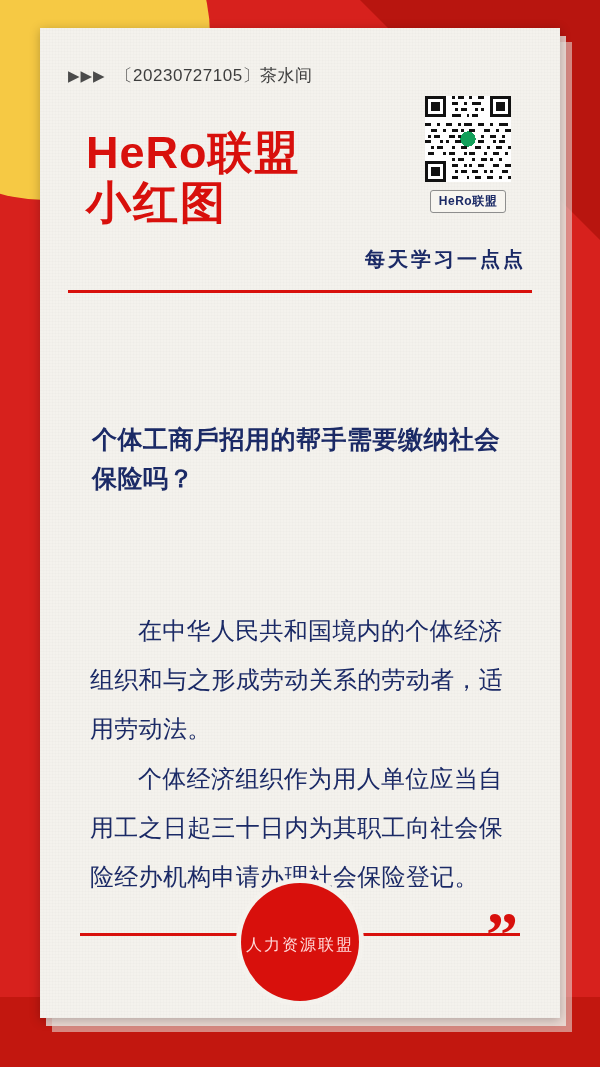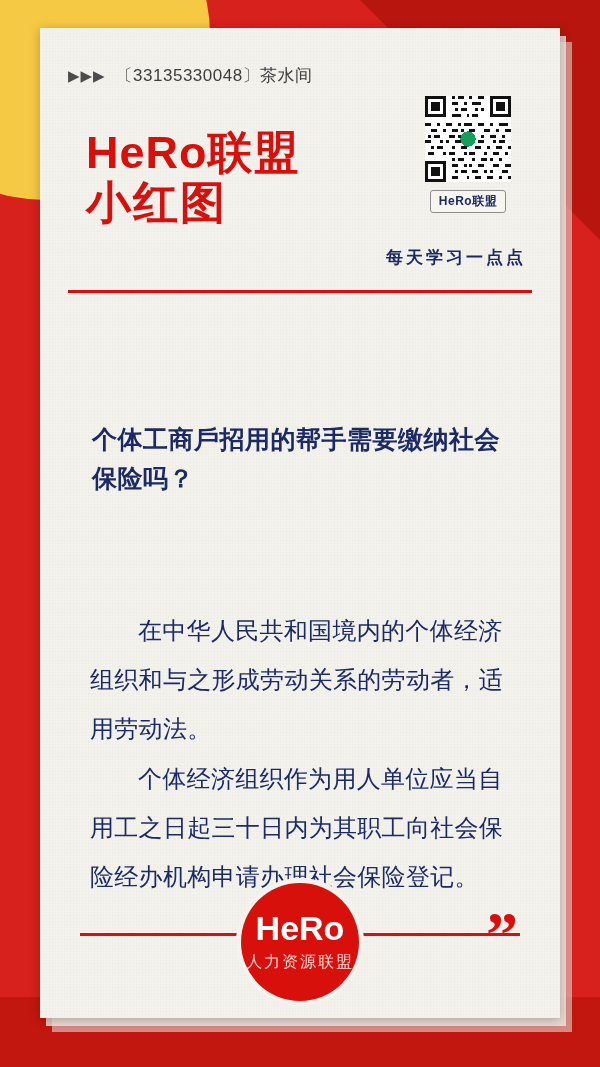--- a/index.html
+++ b/index.html
@@ -169,21 +169,21 @@
     font-weight: bold;
     color: #1b2a66;
     background: #f7f5f0;
     letter-spacing: .5px;
   }
   .slogan {
     position: absolute;
     right: 34px;
     top: 218px;
     color: #1b2a66;
-    font-size: 17px;
+    font-size: 20px;
     font-weight: bold;
     letter-spacing: 3px;
   }
 
   .hr-main {
     position: absolute;
     left: 28px;
     top: 262px;
     width: 464px;
     height: 3px;
@@ -286,21 +286,21 @@
   <div class="bg-darkred-tri"></div>
   <div class="bg-bottom-dark"></div>
 
   <div class="card-shadow2"></div>
   <div class="card-shadow1"></div>
 
   <div class="card">
 
     <div class="hdr">
       <span class="arrows">▶▶▶</span>
-      <span class="hdr-code">〔33135330048〕茶水间</span>
+      <span class="hdr-code">〔20230727105〕茶水间</span>
     </div>
 
     <div class="brand">
       <div class="brand-line1">HeRo联盟</div>
       <div class="brand-line2">小红图</div>
     </div>
 
     <div class="qr-wrap">
       <svg class="qr" viewBox="0 0 29 29" shape-rendering="crispEdges">
         <rect width="29" height="29" fill="#ffffff"></rect>
@@ -420,20 +420,19 @@
 
     <div class="body-text">
       <p>在中华人民共和国境内的个体经济组织和与之形成劳动关系的劳动者，适用劳动法。</p>
       <p>个体经济组织作为用人单位应当自用工之日起三十日内为其职工向社会保险经办机构申请办理社会保险登记。</p>
     </div>
 
     <div class="foot-rule-left"></div>
     <div class="foot-rule-right"></div>
 
     <div class="logo-circle">
-      <div class="logo-main">HeRo</div>
       <div class="logo-sub">人力资源联盟</div>
     </div>
 
     <div class="quote-mark">”</div>
 
   </div>
 </div>
 
 </body></html>

